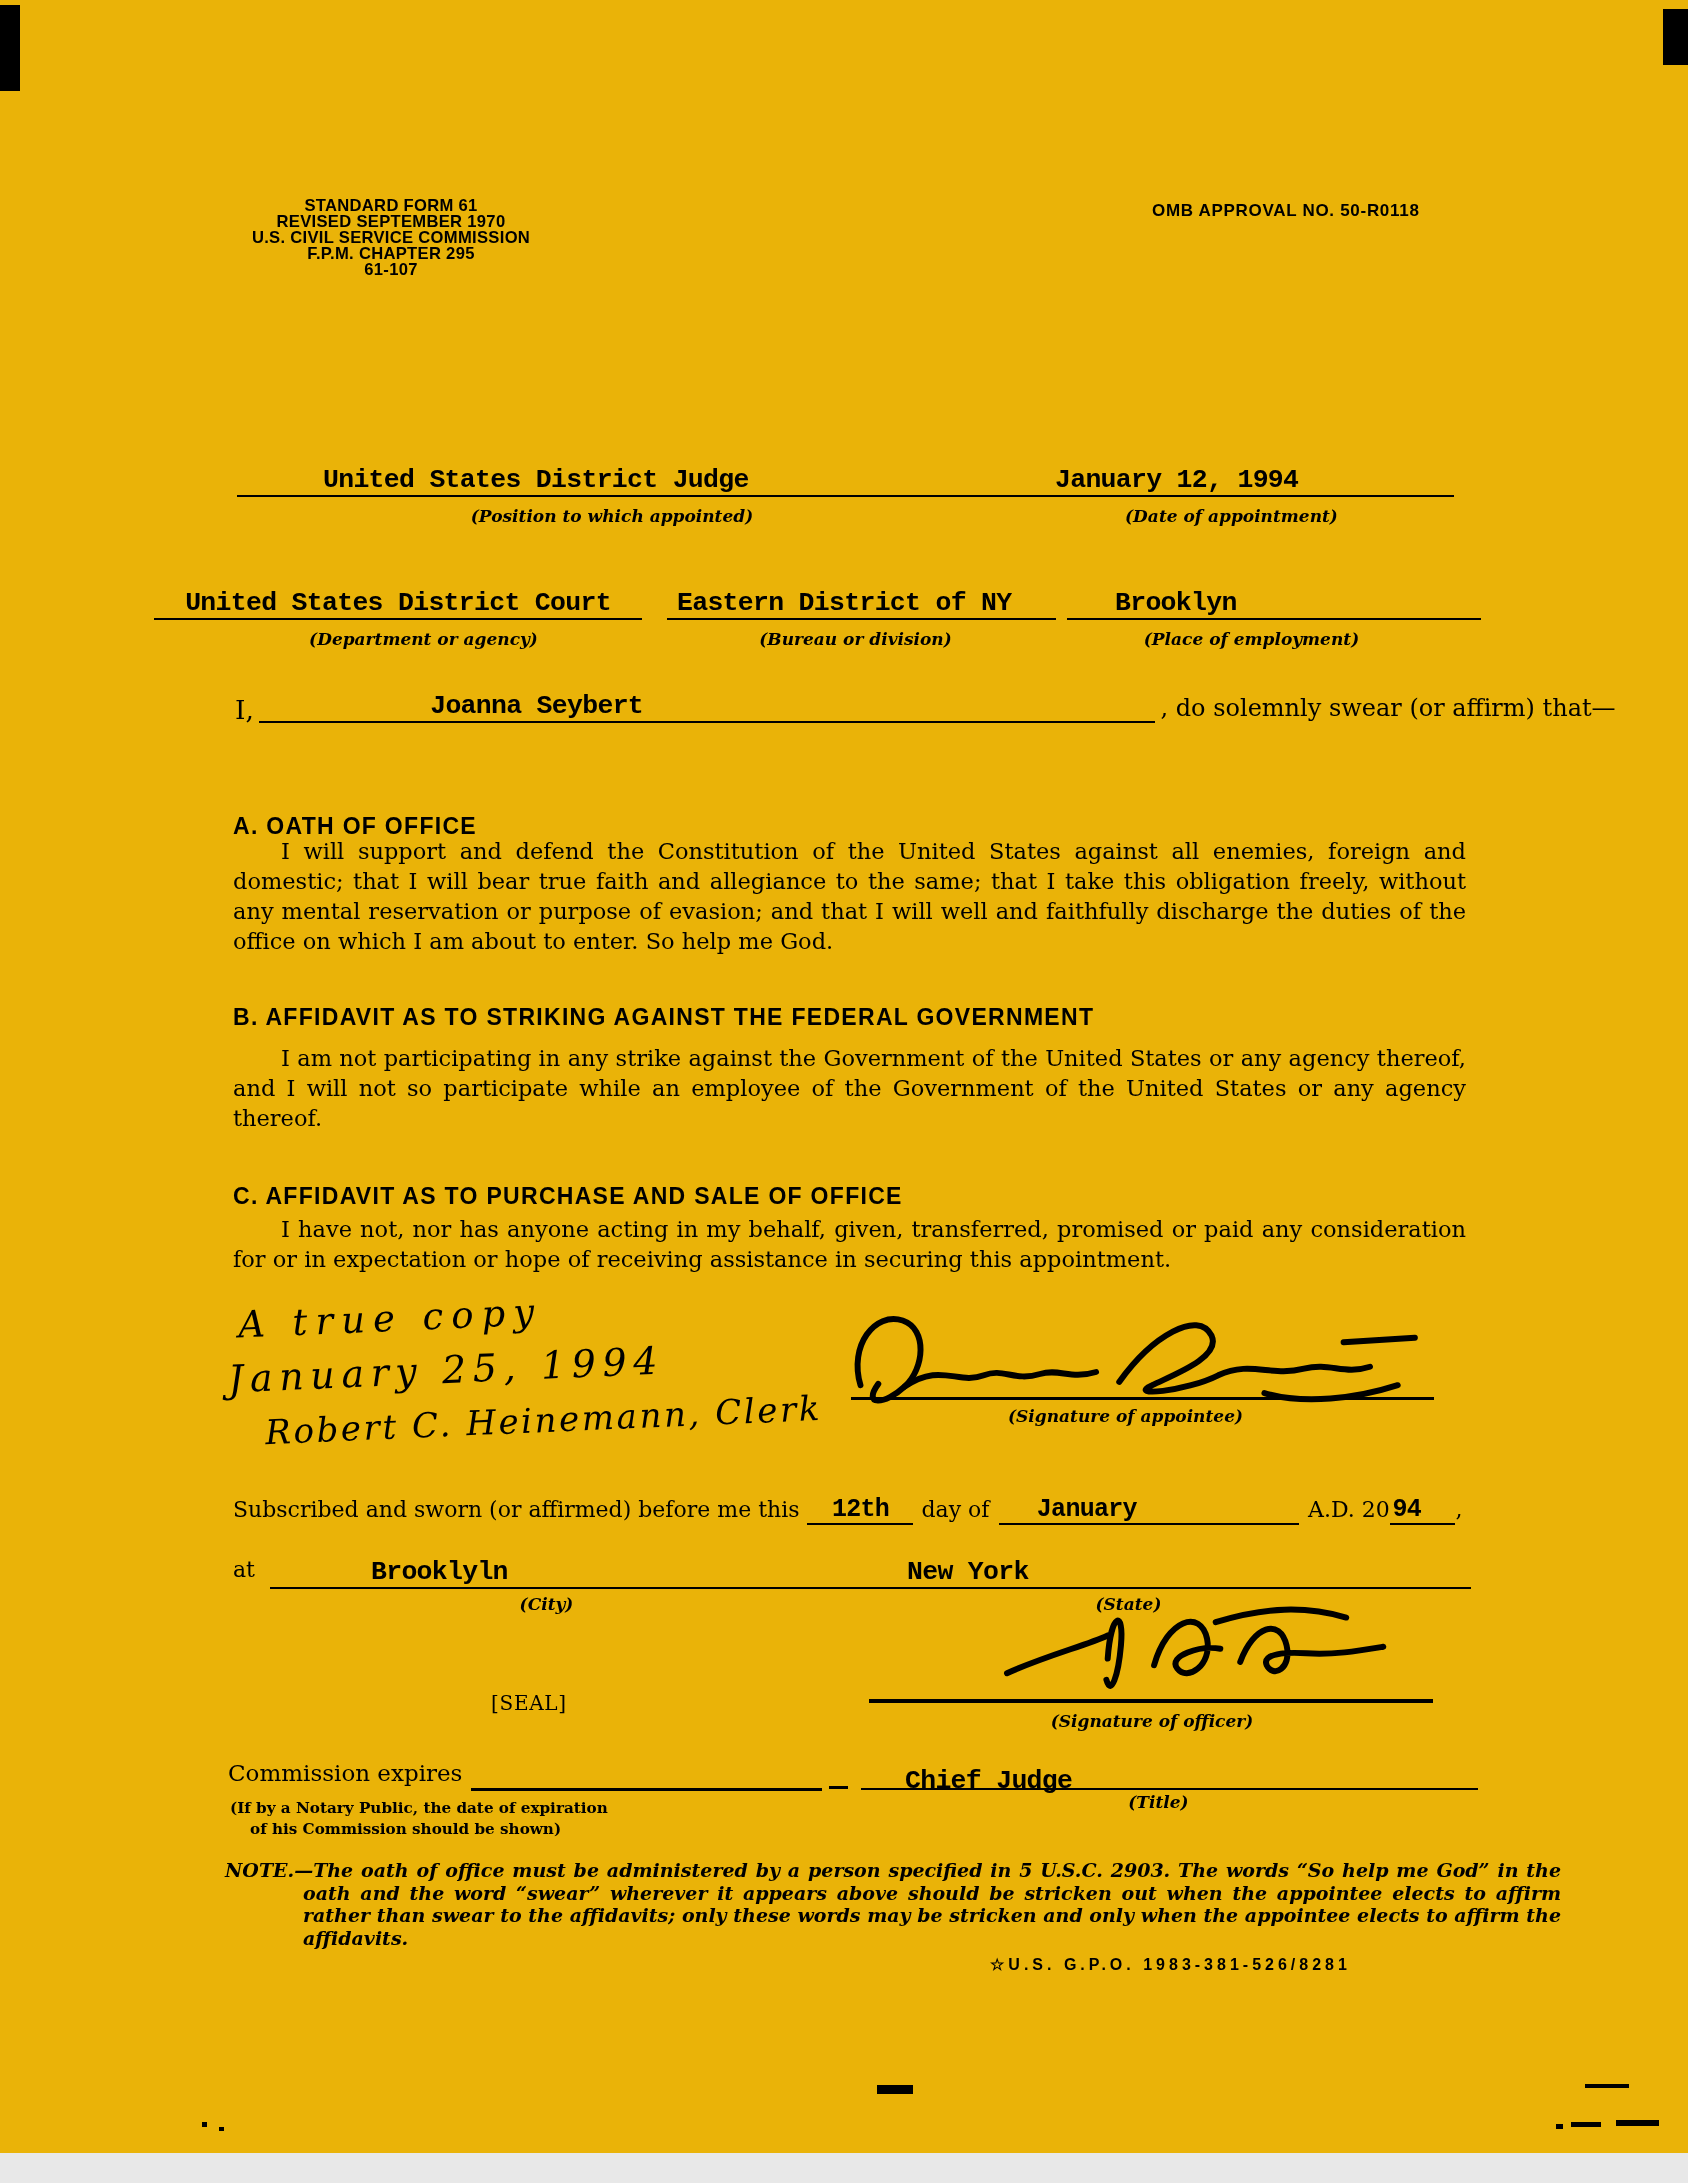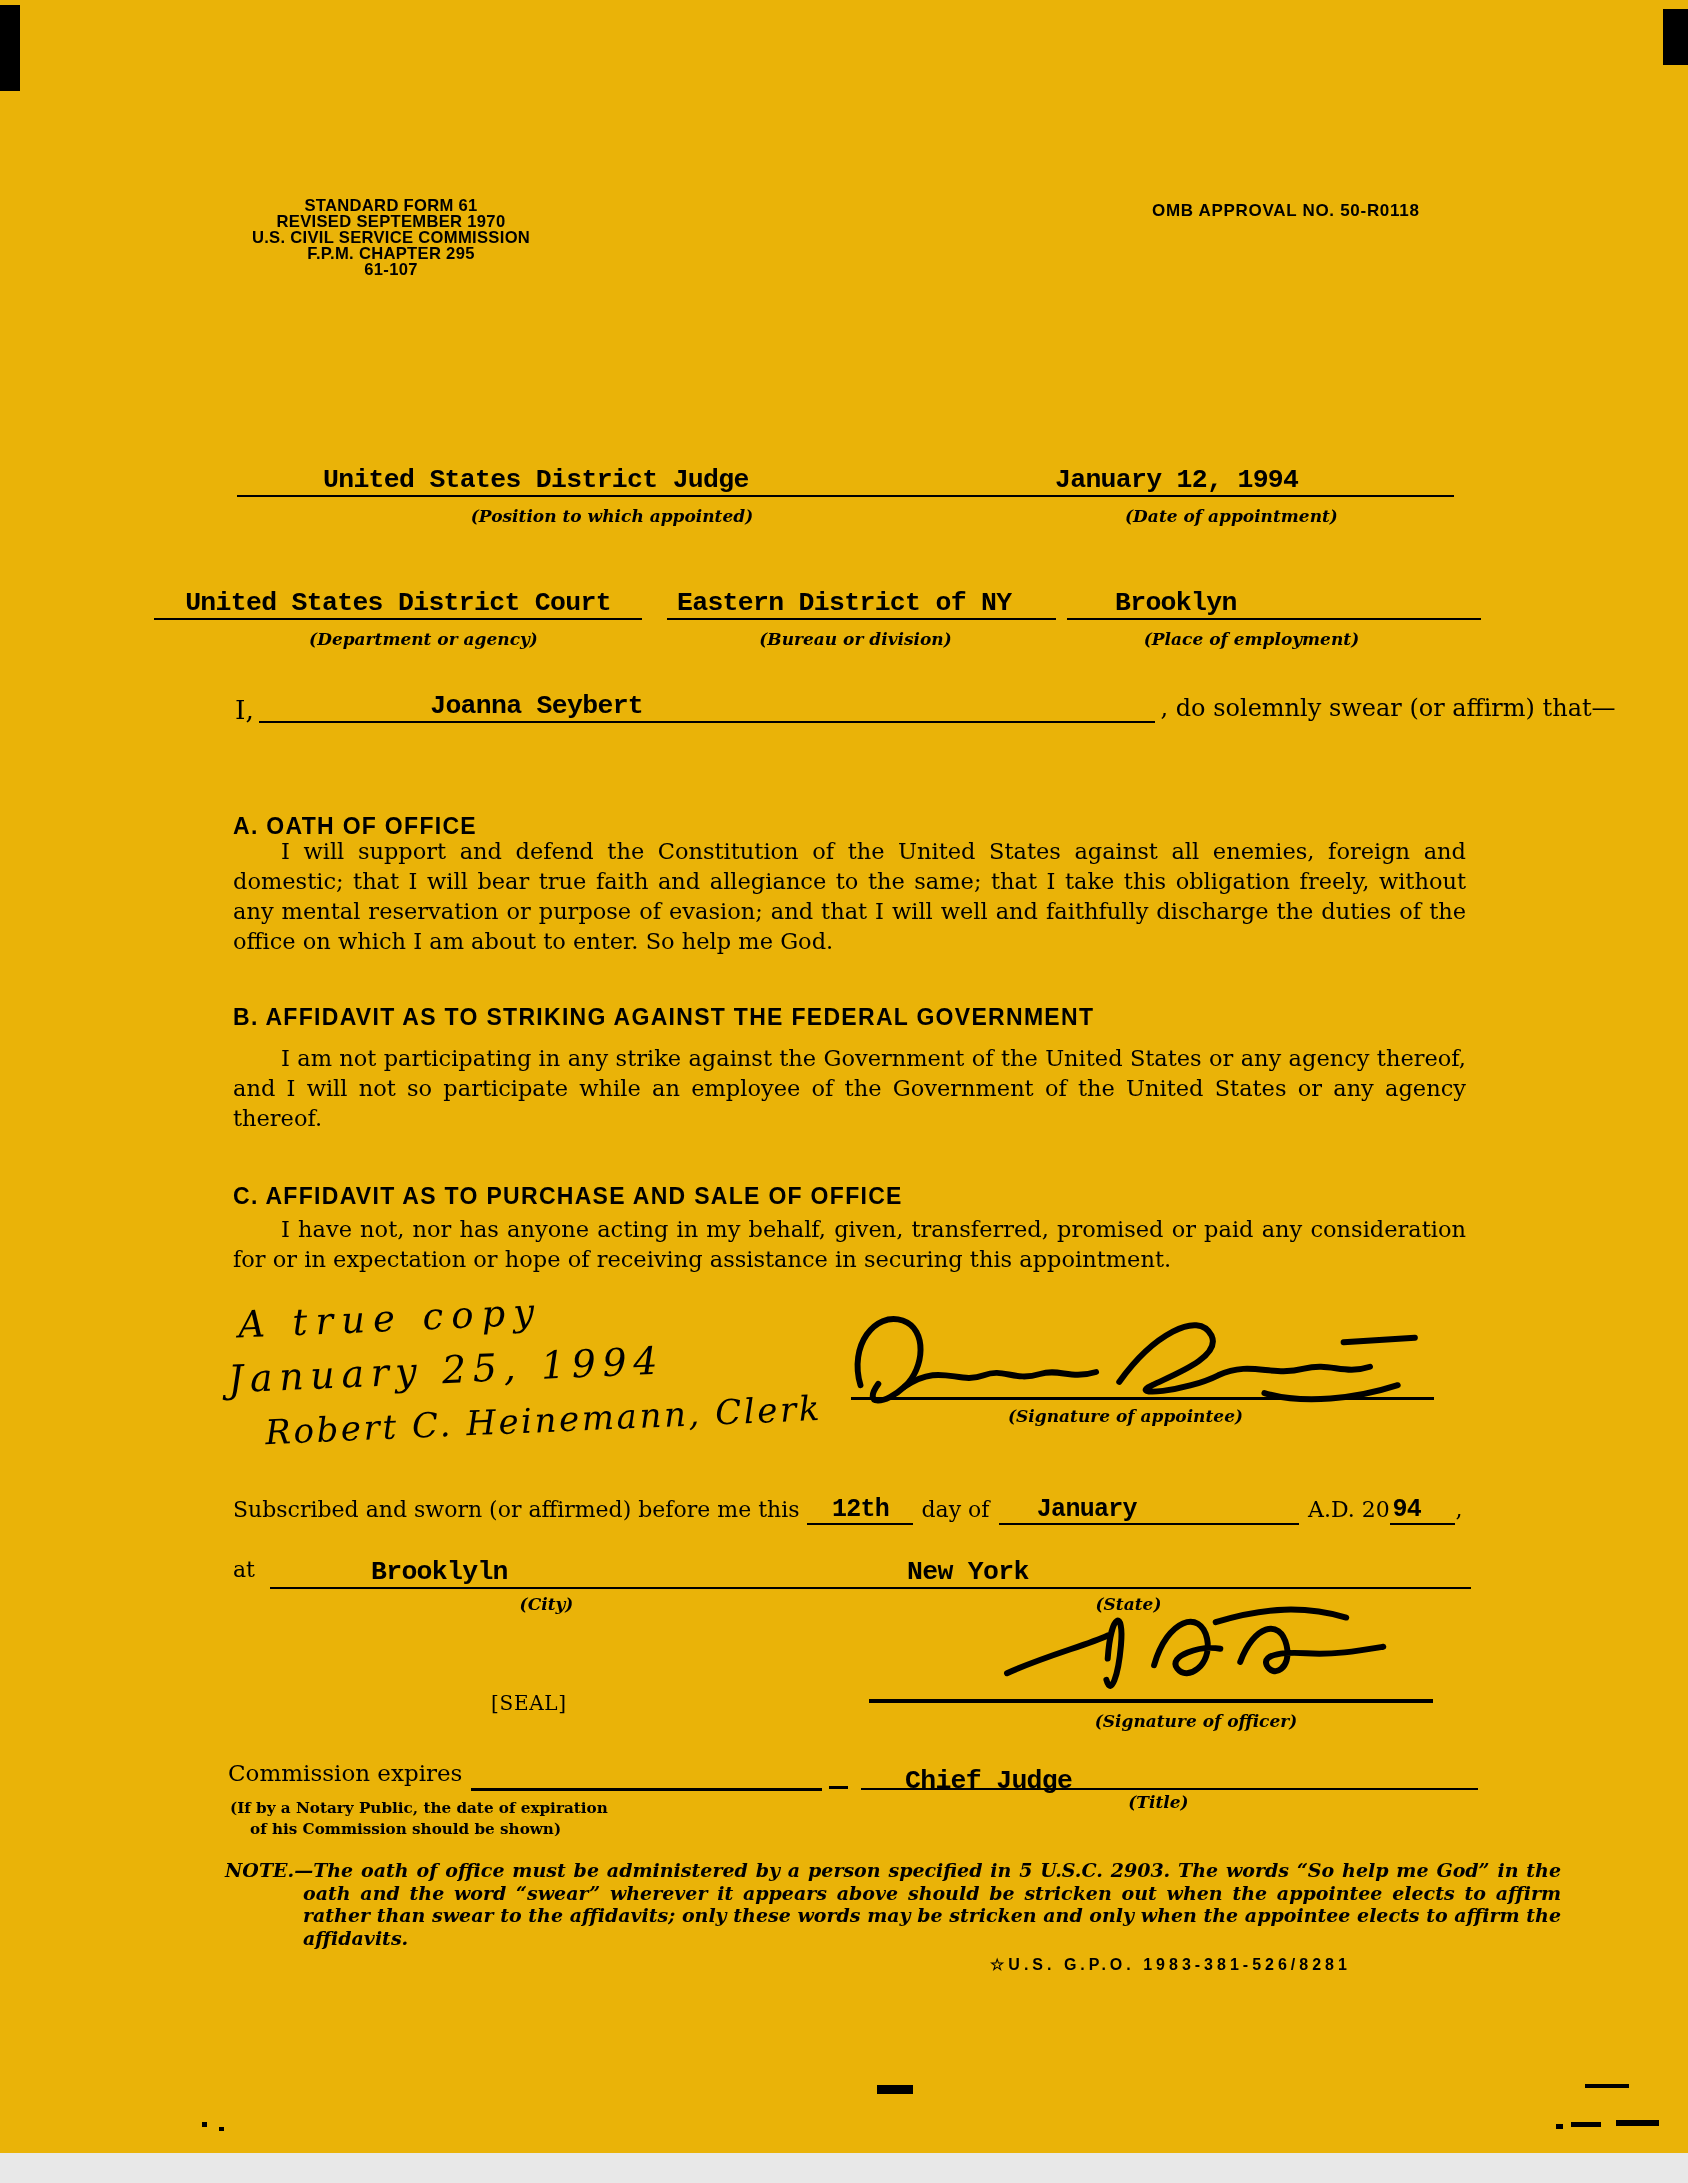--- a/index.html
+++ b/index.html
@@ -62,21 +62,21 @@
     padding-left:38px;margin:0 9.3px;}
   .sworn-year{width:63px;height:32px;border-bottom:2.6px solid #000;display:flex;align-items:flex-end;padding-left:2.6px;}
 
   .at-word{position:absolute;left:233px;top:1557px;font-size:22px;}
   .city-field{left:270px;top:1553px;width:553px;height:34px;padding-left:101px;}
   .state-field{left:869px;top:1553px;width:564px;height:34px;padding-left:38px;}
   .city-label{left:381px;top:1595px;width:331px;}
   .state-label{left:963px;top:1595px;width:331px;}
 
   .seal{position:absolute;left:491px;top:1691px;font-size:20px;letter-spacing:0.7px;}
-  .officer-label{left:1004px;top:1712px;width:384px;}
+  .officer-label{left:960px;top:1712px;width:384px;}
 
   .commission-text{position:absolute;left:228px;top:1760px;font-size:23px;}
   .title-field{left:861px;top:1754px;width:573px;height:34px;padding-left:44px;}
   .title-field .typed{position:relative;top:8px;}
   .title-label{left:993px;top:1793px;width:331px;}
   .notary-note{position:absolute;left:230px;top:1798px;font-weight:700;font-size:15.2px;line-height:20.5px;}
   .notary-note .l2{padding-left:20px;}
 
   .note-block{position:absolute;left:225px;top:1859px;width:1258px;font-weight:700;font-style:italic;
     font-size:19px;line-height:22.5px;text-align:justify;padding-left:78px;text-indent:-78px;}

